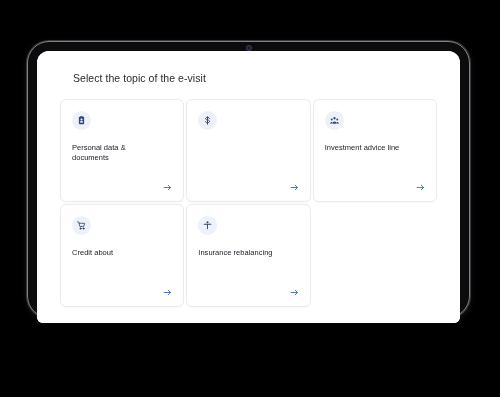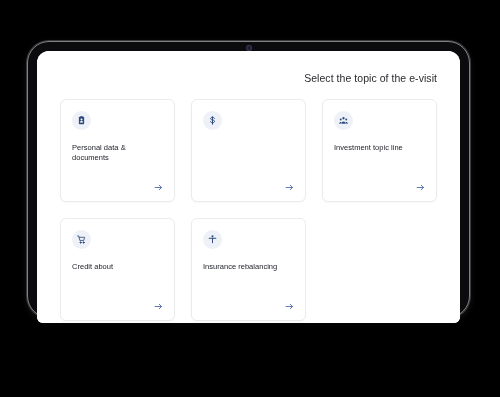--- a/index.html
+++ b/index.html
@@ -70,29 +70,28 @@
     box-sizing: border-box;
   }
 
   #page-title {
     font-size: 10.5px;
     font-weight: 400;
     color: #2b2b30;
     letter-spacing: 0.05px;
     margin: 0 0 14px 13px;
     line-height: 1.2;
-    text-align: right;
   }
 
   
   .card-grid {
     display: grid;
     grid-template-columns: repeat(3, 1fr);
     grid-template-rows: 103px 103px;
-    gap: 16px;
+    gap: 2px;
   }
   .topic-card {
     position: relative;
     background: #ffffff;
     border: 1px solid #e9ebef;
     border-radius: 6px;
     box-sizing: border-box;
     padding: 11px 11px 0 11px;
     box-shadow: 0 1px 2px rgba(20,25,50,0.03);
     cursor: pointer;
@@ -188,21 +187,21 @@
           <div class="card-icon">
             <svg width="9" height="9" viewBox="0 0 24 24" fill="#2d4a7c">
               <circle cx="12" cy="6" r="3.1"></circle>
               <circle cx="4.6" cy="9.3" r="2.6"></circle>
               <circle cx="19.4" cy="9.3" r="2.6"></circle>
               <path d="M6.2 20.5c0-3.3 2.6-5.6 5.8-5.6s5.8 2.3 5.8 5.6z"></path>
               <path d="M0.6 20.5c0-2.6 1.7-4.4 4-4.4 .7 0 1.3.1 1.8.4-1.2 1-2 2.4-2.2 4z"></path>
               <path d="M23.4 20.5c0-2.6-1.7-4.4-4-4.4-.7 0-1.3.1-1.8.4 1.2 1 2 2.4 2.2 4z"></path>
             </svg>
           </div>
-          <div class="card-title">Investment topic line</div>
+          <div class="card-title">Investment advice line</div>
           <div class="card-arrow">
             <svg width="9" height="9" viewBox="0 0 24 24" fill="none" stroke="#4a6bad" stroke-width="2.4" stroke-linecap="round" stroke-linejoin="round">
               <line x1="3" y1="12" x2="20" y2="12"></line>
               <polyline points="14,6 20,12 14,18"></polyline>
             </svg>
           </div>
         </div>
 
         <div class="topic-card">
           <div class="card-icon">

